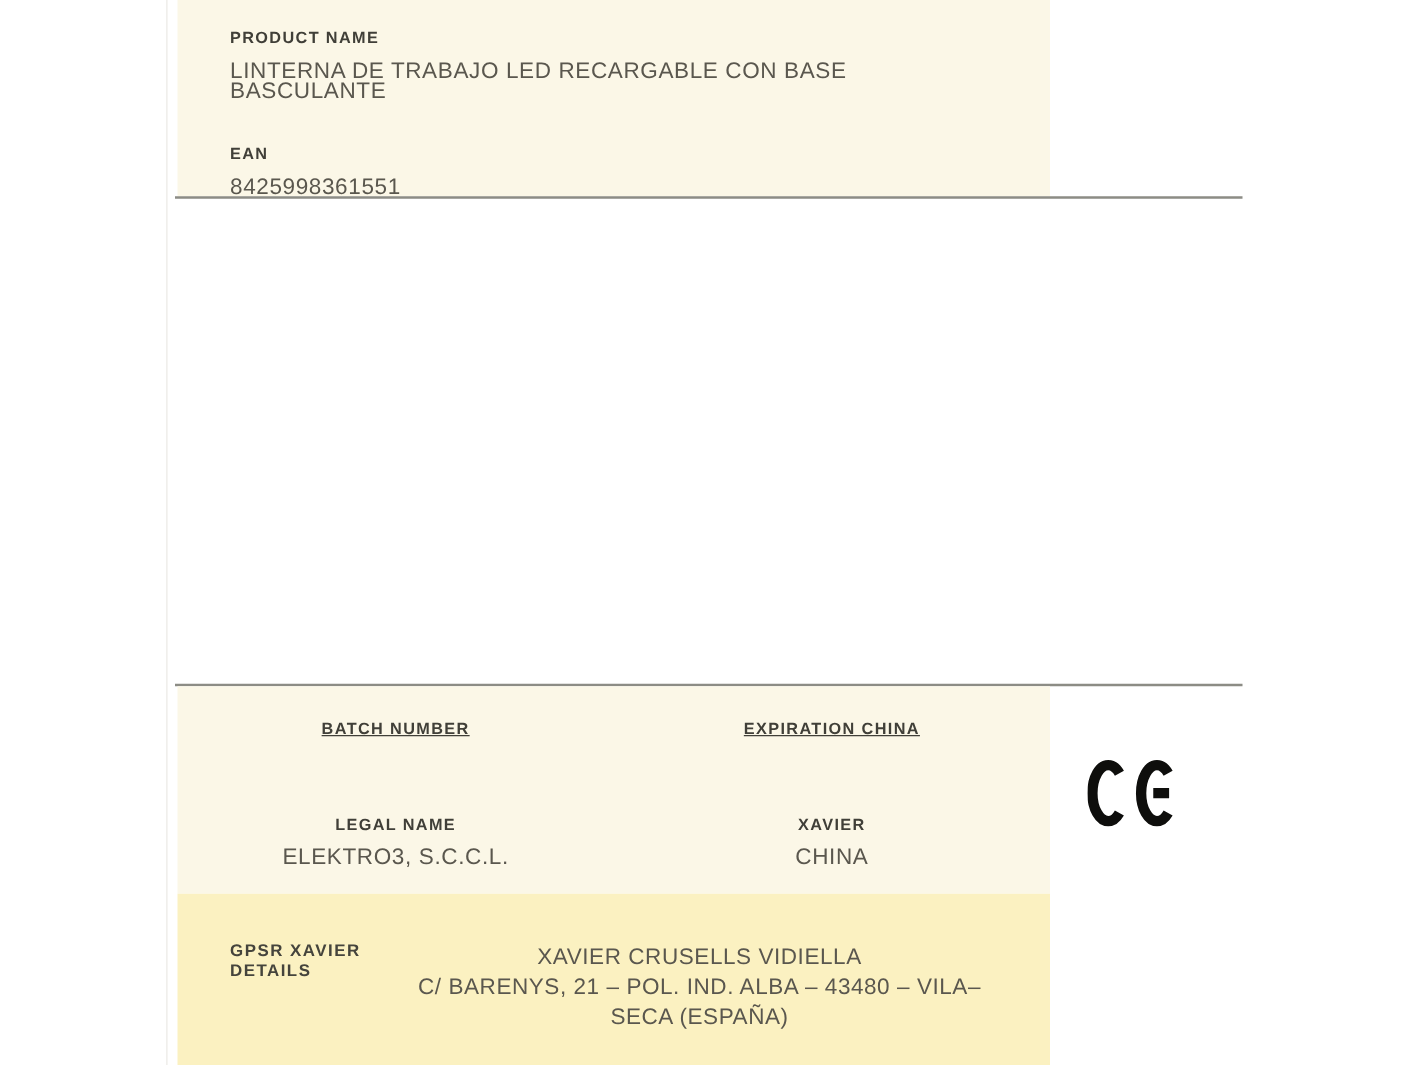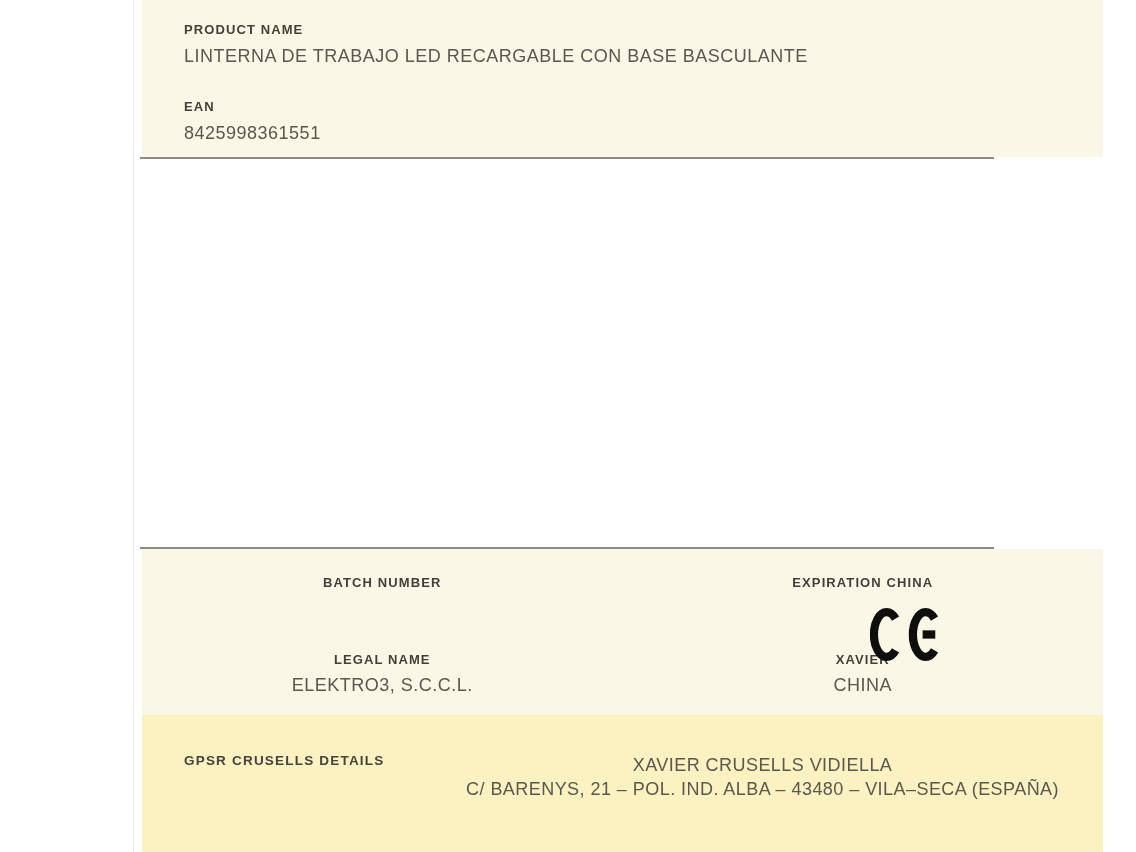--- a/index.html
+++ b/index.html
@@ -19,21 +19,21 @@
     position: absolute;
     left: 133px;
     top: 0;
     width: 1px;
     height: 852px;
     background: #eceae6;
   }
   .panel {
     position: absolute;
     left: 142px;
-    width: 961px;
+    width: 698px;
     box-sizing: border-box;
   }
   .sec-top {
     top: 0;
     height: 157px;
     background: #fbf7e7;
     padding: 22px 42px 0 42px;
   }
   .divider {
     position: absolute;
@@ -76,21 +76,21 @@
   .sec-top .lbl-ean { margin-top: 35px; }
   .cols {
     display: flex;
     width: 100%;
     height: 100%;
   }
   .col {
     width: 50%;
     text-align: center;
   }
-  .col .lbl-row1 { margin-top: 26px; }
+  .col .lbl-row1 { margin-top: 26px; text-decoration: underline; }
   .col .lbl-row2 { margin-top: 36px; }
   .col .val { margin-top: 9px; min-height: 16px; }
   .val-empty { min-height: 16px; }
   .ce-mark {
     position: absolute;
     left: 728px;
     top: 58px;
     width: 76px;
     height: 55px;
   }
@@ -141,21 +141,21 @@
     </div>
     <svg class="ce-mark" viewBox="0 0 78 54" fill="none" xmlns="http://www.w3.org/2000/svg">
       <path d="M 26.2 10.7 A 13 23 0 1 0 26.2 43.3" stroke="#0e0e0c" stroke-width="8.5" fill="none"></path>
       <path d="M 66.2 10.7 A 13 23 0 1 0 66.2 43.3" stroke="#0e0e0c" stroke-width="8.5" fill="none"></path>
       <path d="M 54 27 L 67 27" stroke="#0e0e0c" stroke-width="8.5" fill="none"></path>
     </svg>
   </div>
 
   <div class="panel sec-footer">
     <div class="footer-left">
-      <div class="lbl">GPSR CRUSELLS DETAILS</div>
+      <div class="lbl">GPSR XAVIER DETAILS</div>
     </div>
     <div class="footer-right">
       <div class="val">XAVIER CRUSELLS VIDIELLA</div>
       <div class="val">C/ BARENYS, 21 – POL. IND. ALBA – 43480 – VILA–SECA (ESPAÑA)</div>
     </div>
   </div>
 
 </div>
 
 </body></html>

